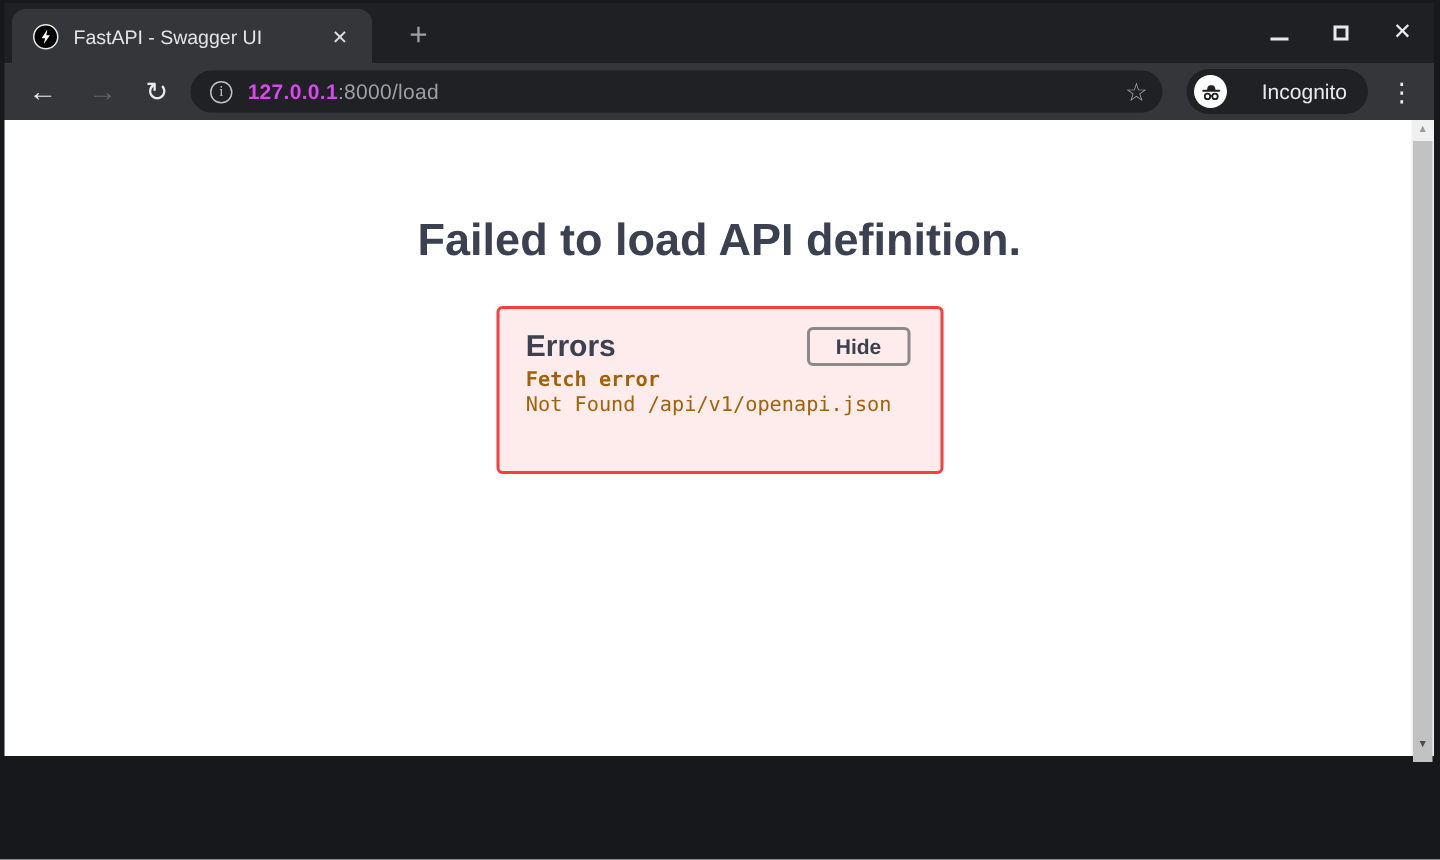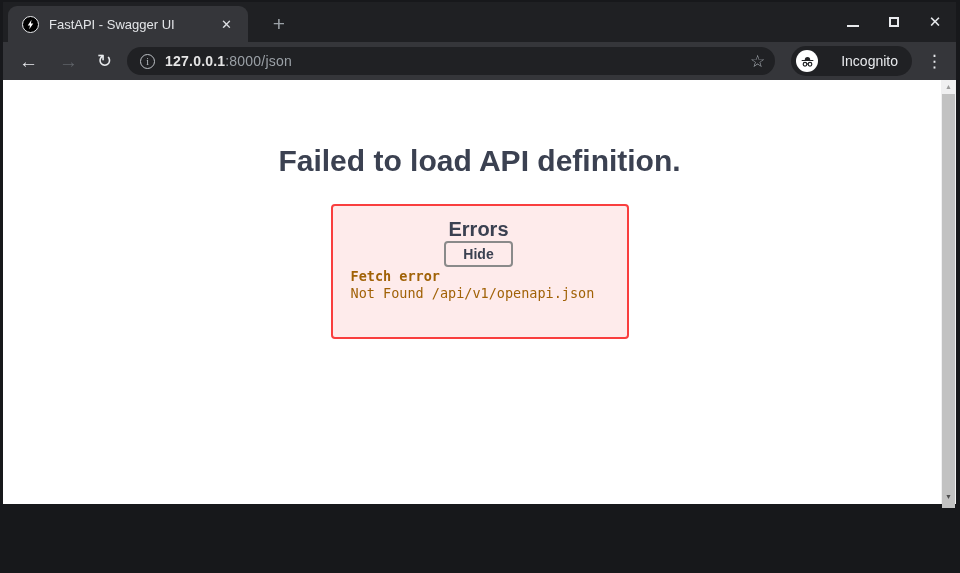--- a/index.html
+++ b/index.html
@@ -34,39 +34,39 @@
   .nav-icon { font-size: 19px; line-height: 1; }
   .back { color: #e8eaed; margin-left: 16px; }
   .forward { color: #5f6368; margin-left: 21px; }
   .reload { color: #e8eaed; margin-left: 19px; font-size: 18px; }
   .omnibox { flex: 1; height: 28px; margin-left: 15px; background: #202124; border-radius: 14px;
     display: flex; align-items: center; font-size: 14px; min-width: 0; }
   .info-badge { width: 15px; height: 15px; border: 1.5px solid #bdc1c6; border-radius: 50%;
     color: #bdc1c6; font-size: 10px; font-style: normal; display: flex; align-items: center; justify-content: center;
     margin: 0 10px 0 13px; flex: none; font-family: "Liberation Serif", serif; }
   .url { flex: 1; white-space: nowrap; overflow: hidden; letter-spacing: .2px; }
-  .url-host { color: #e5e5e5; font-weight: bold; text-align: center; }
+  .url-host { color: #d946ef; font-weight: bold; text-align: center; }
   .url-rest { color: #9aa0a6; }
   .star { color: #a7adb3; font-size: 17px; margin: 0 10px 0 8px; flex: none; }
   .incognito-badge { height: 30px; margin-left: 16px; background: #202124; border-radius: 15px;
     display: flex; align-items: center; padding: 0 14px 0 5px; flex: none; }
   .incognito-circle { width: 22px; height: 22px; border-radius: 50%; background: #fff;
     display: flex; align-items: center; justify-content: center; flex: none; }
   .incognito-label { color: #e8eaed; font-size: 14px; margin-left: 23px; }
   .menu-dots { color: #e8eaed; font-size: 17px; margin: 0 13px 0 14px; letter-spacing: 0; }
 
   
   .page { position: absolute; left: 3px; right: 4px; top: 80px; bottom: 8px; background: #ffffff; }
   .content { height: 100%; padding-top: 64px; text-align: center; }
   .main-heading { font-size: 30px; line-height: 34px; font-weight: bold; color: #3b4151; }
 
   .errors-wrapper { width: 298px; margin: 26px auto 0; text-align: left;
     background: #feebeb; border: 2px solid #f93e3e; border-radius: 4px;
     padding: 12px 20px 36px 18px; }
-  .errors-header { display: flex; align-items: center; justify-content: space-between; flex-direction: column; }
+  .errors-header { display: flex; align-items: center; justify-content: space-between; }
   .errors-title { font-size: 20px; font-weight: bold; color: #3b4151; }
   .hide-btn { background: transparent; border: 2px solid #8a8a8a; border-radius: 4px;
     font-family: "Liberation Sans", sans-serif; font-size: 14px; font-weight: bold; color: #3b4151;
     padding: 3px 17px; }
   .error-item { margin-top: 1px; font-family: "DejaVu Sans Mono", "Liberation Mono", monospace;
     font-size: 13.5px; line-height: 16.5px; color: #a16207; white-space: nowrap; }
   .error-item .error-title { font-weight: bold; }
 
   
   .scrollbar { position: absolute; top: 0; right: 0; bottom: 0; width: 15px; background: #f0f0f1; }
@@ -104,21 +104,21 @@
         </span>
     </div>
   </div>
 
   <div class="toolbar">
     <span class="nav-icon back">←</span>
     <span class="nav-icon forward">→</span>
     <span class="nav-icon reload">↻</span>
     <div class="omnibox">
       <span class="info-badge">i</span>
-      <span class="url"><span class="url-host">127.0.0.1</span><span class="url-rest">:8000/json</span></span>
+      <span class="url"><span class="url-host">127.0.0.1</span><span class="url-rest">:8000/load</span></span>
       <span class="star">☆</span>
     </div>
     <div class="incognito-badge">
       <span class="incognito-circle">
         <svg width="15" height="15" viewBox="0 0 24 24" fill="none" stroke="#202124" stroke-width="1.9">
           <path d="M7.6 10 C7.6 5.8 9.2 4.6 12 4.6 C14.8 4.6 16.4 5.8 16.4 10" fill="#202124" stroke="none"></path>
           <line x1="3.4" y1="10.4" x2="20.6" y2="10.4" stroke-linecap="round"></line>
           <circle cx="8" cy="16.4" r="2.9"></circle>
           <circle cx="16" cy="16.4" r="2.9"></circle>
           <line x1="10.9" y1="15.9" x2="13.1" y2="15.9"></line>

